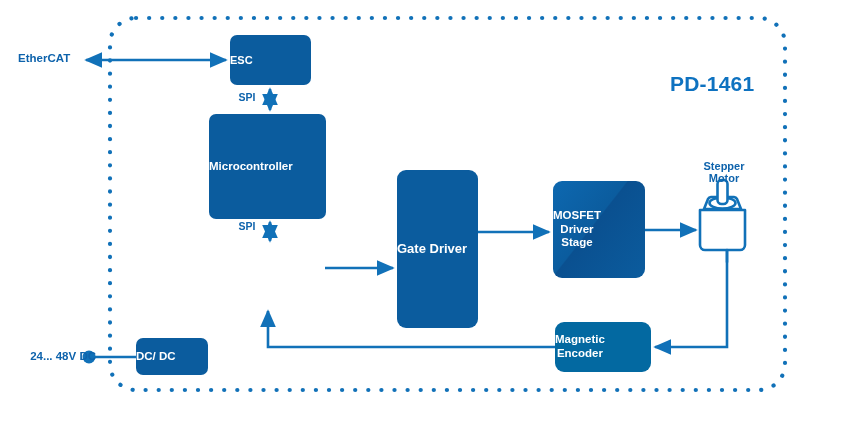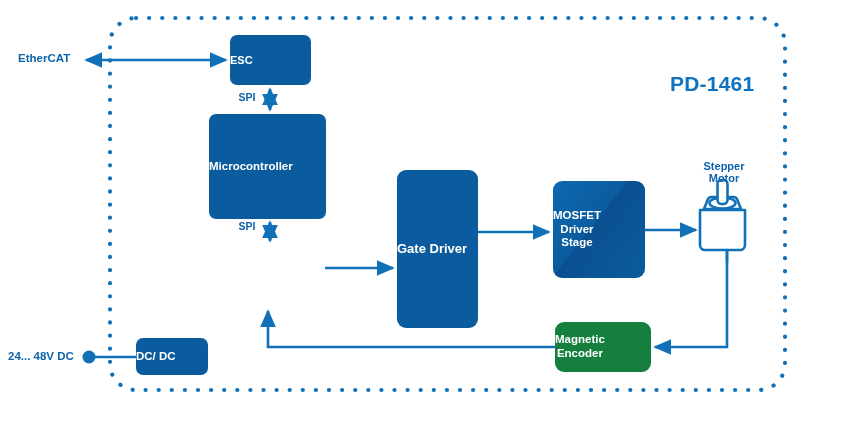--- a/index.html
+++ b/index.html
@@ -2,21 +2,21 @@
 <html><head>
 <meta charset="utf-8">
 <style>
   html,body{margin:0;padding:0;background:#ffffff;}
   body{width:854px;height:425px;font-family:"Liberation Sans",sans-serif;-webkit-font-smoothing:antialiased;}
   #stage{position:relative;width:854px;height:425px;overflow:hidden;background:#ffffff;}
   #svg-layer{position:absolute;left:0;top:0;width:854px;height:425px;}
   .blk{position:absolute;display:flex;align-items:center;justify-content:flex-start;text-align:center;
        color:#ffffff;font-weight:bold;line-height:1.18;box-sizing:border-box;}
   .blk.dark{background:#0b5c9e;}
-  .blk.light{background:#15803d;}
+  .blk.light{background:#0369a1;}
   .lbl{position:absolute;color:#0e63ac;font-weight:bold;line-height:1.15;text-align:center;}
   .title{position:absolute;color:#0e72c0;font-weight:bold;letter-spacing:0.2px;margin-top:32px;}
 </style>
 </head>
 <body>
 
 <div id="stage">
 
   <svg id="svg-layer" viewBox="0 0 854 425">
     <defs>
@@ -87,21 +87,21 @@
   </div>
 
   <div class="blk dark" style="left:136px;top:338px;width:72px;height:37px;border-radius:7px;font-size:11.5px;">
     <span>DC/ DC</span>
   </div>
 
   <div class="lbl" style="left:18px;top:52px;width:64px;font-size:11.5px;text-align:left;">
     <span>EtherCAT</span>
   </div>
 
-  <div class="lbl" style="left:8px;top:350px;width:80px;font-size:11.5px;text-align:left;">
+  <div class="lbl" style="left:16px;top:350px;width:80px;font-size:11.5px;text-align:right;">
     <span>24... 48V DC</span>
   </div>
 
   <div class="lbl" style="left:232px;top:91px;width:30px;font-size:10.5px;">
     <span>SPI</span>
   </div>
 
   <div class="lbl" style="left:232px;top:220px;width:30px;font-size:10.5px;">
     <span>SPI</span>
   </div>

